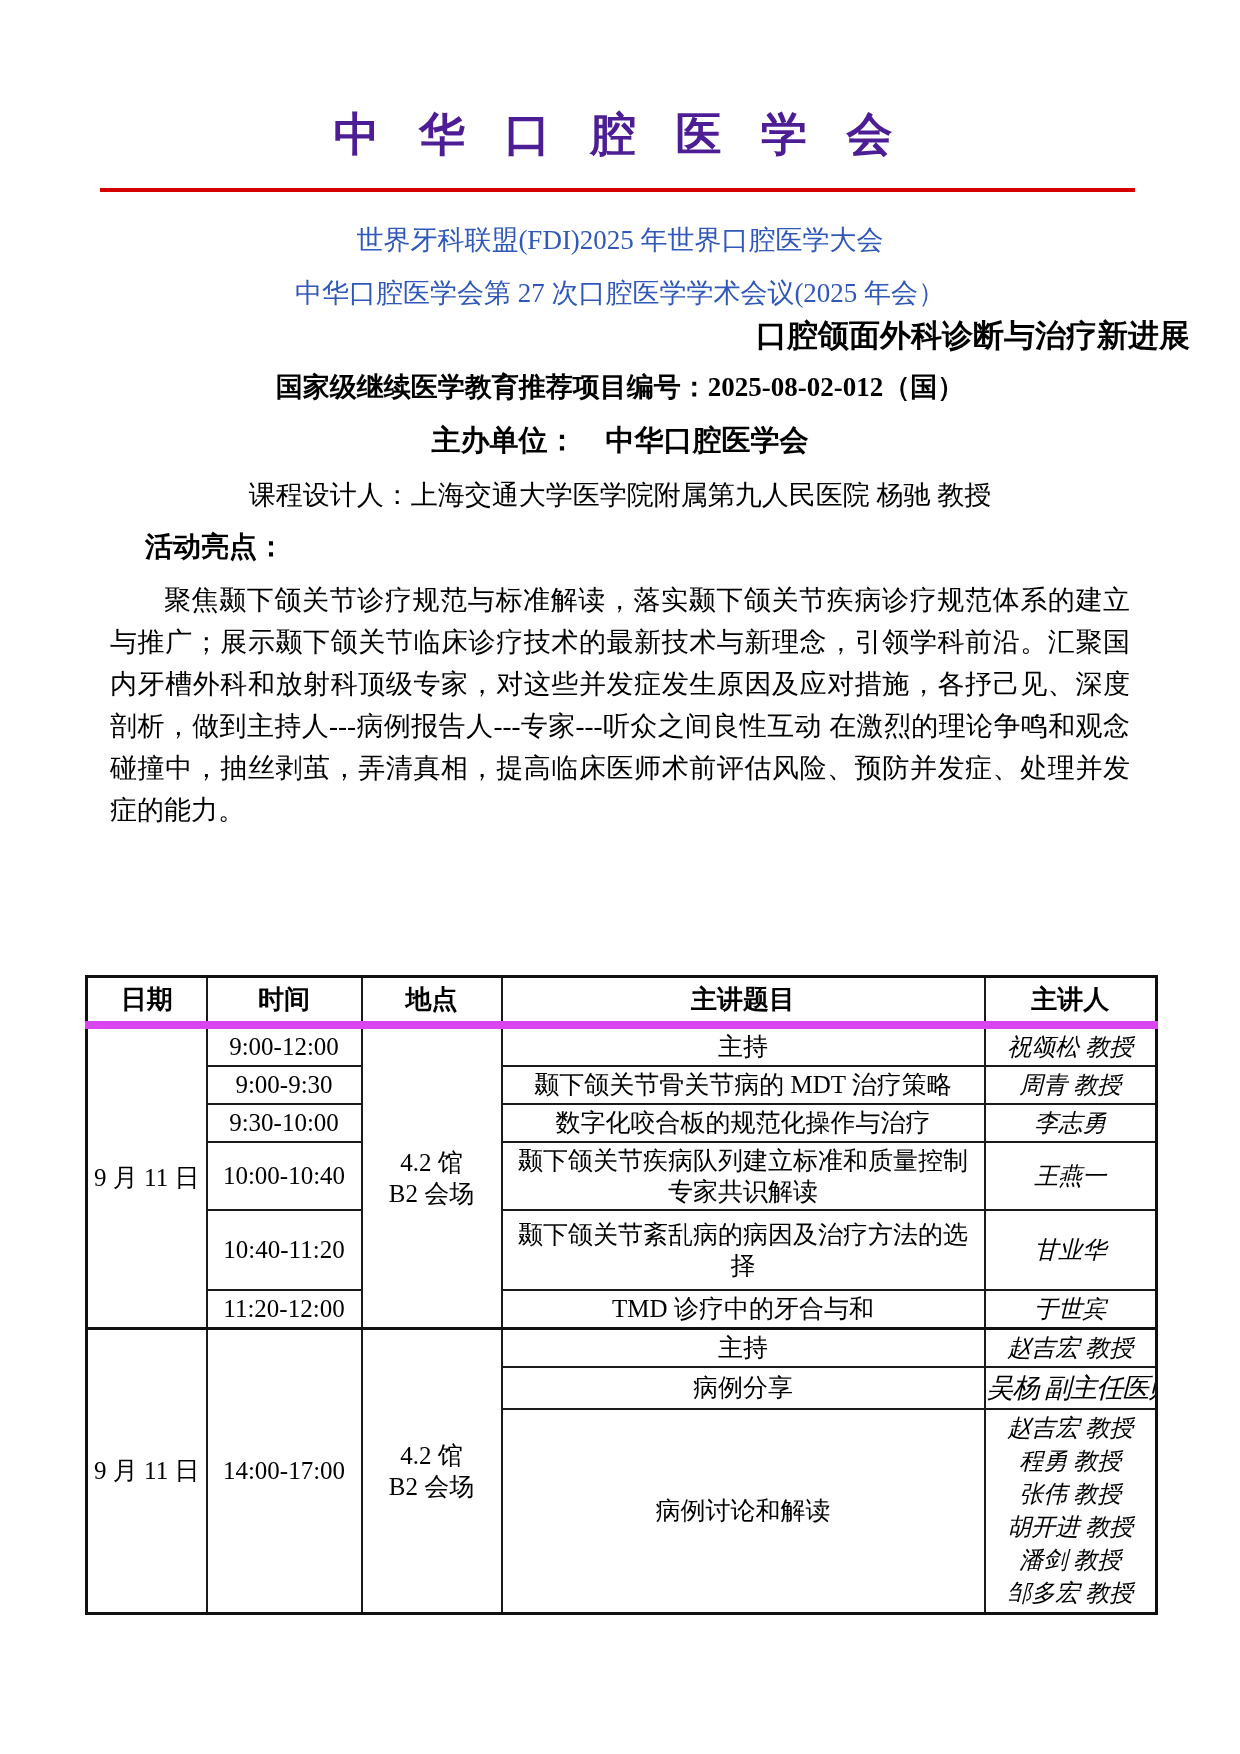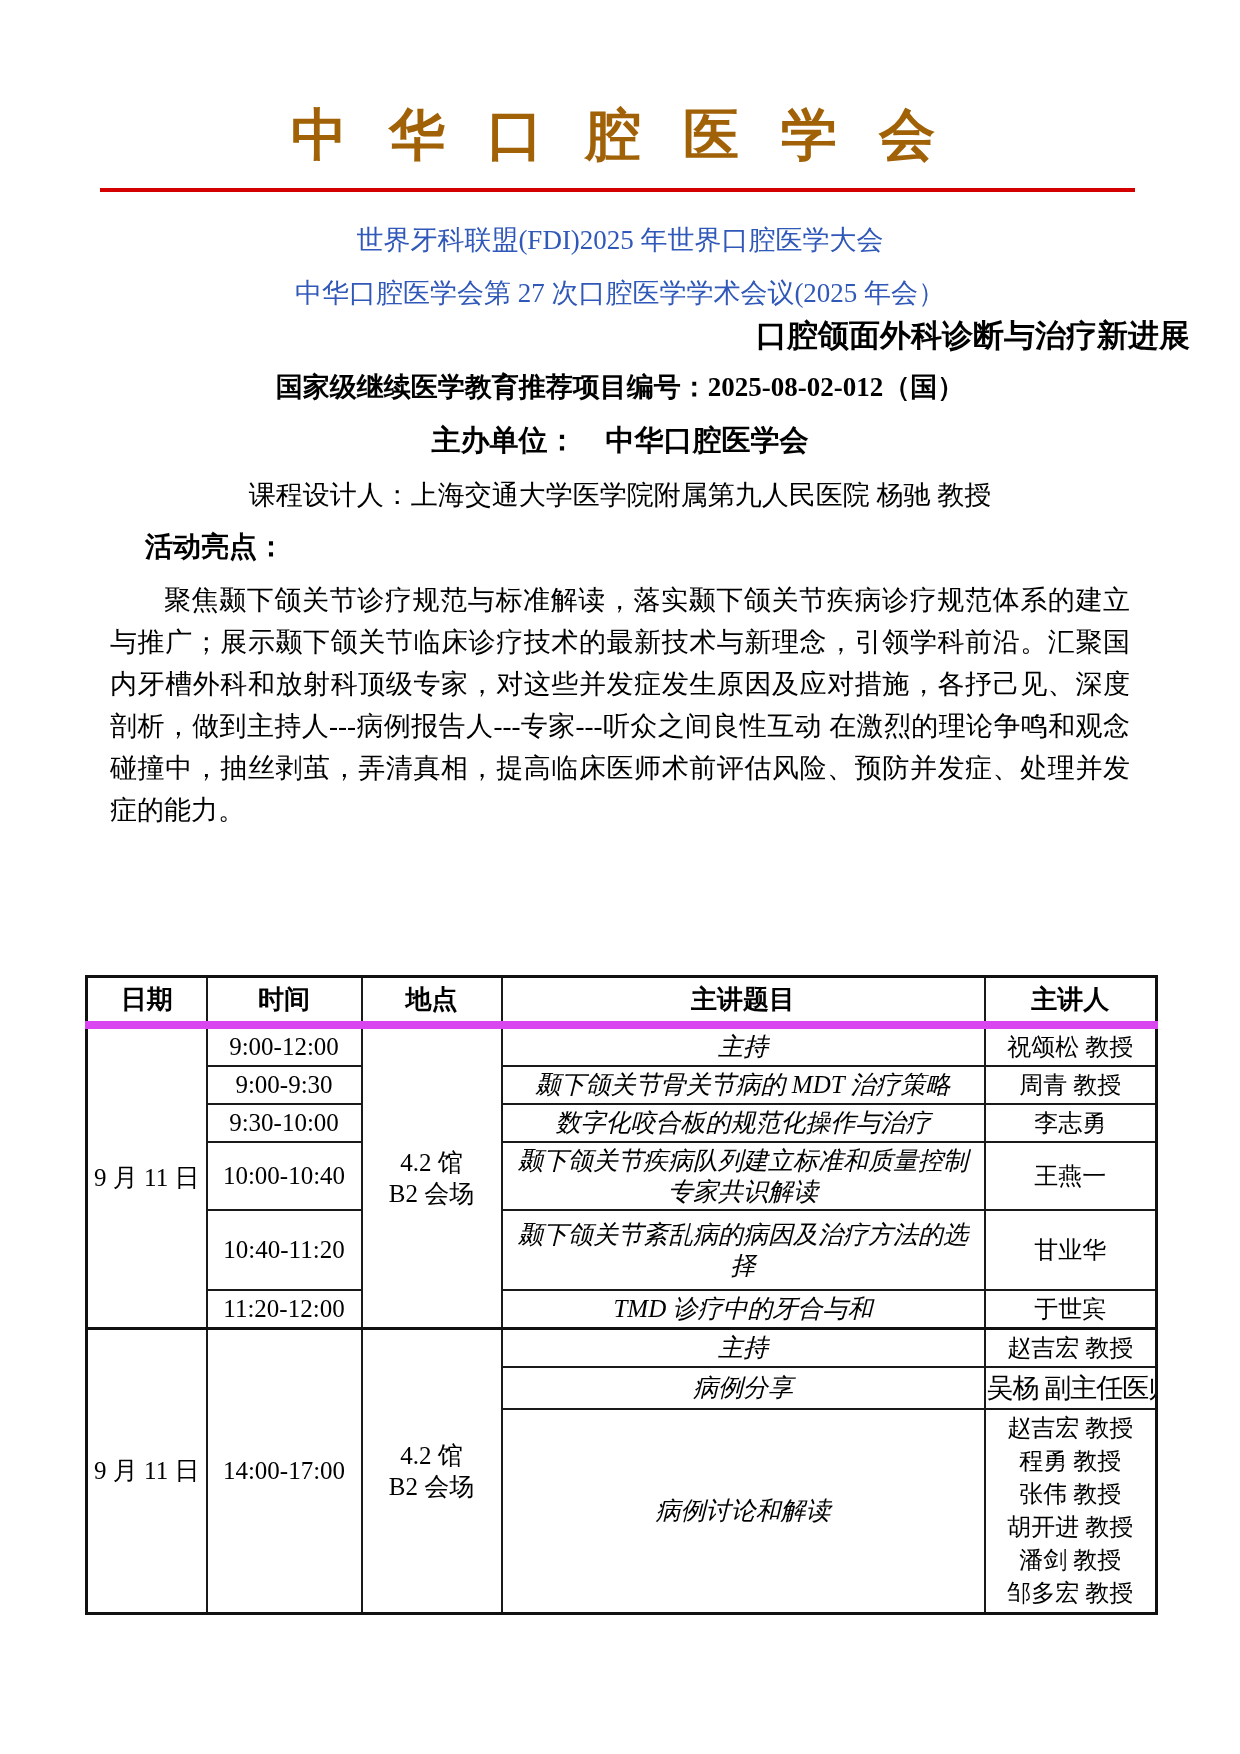--- a/index.html
+++ b/index.html
@@ -8,22 +8,22 @@
     width: 1240px; height: 1754px;
     background: #ffffff;
     color: #000;
     font-family: "Liberation Serif", "DejaVu Serif", serif;
     overflow: hidden;
   }
   .page { width: 1240px; height: 1754px; padding: 100px 50px 0 50px; }
 
   .org-title {
     text-align: center;
-    color: #a16207;
-    font-size: 56px;
+    color: #4c1d95;
+    font-size: 46px;
     font-weight: bold;
     line-height: 70px;
     letter-spacing: 14px;
     white-space: pre;
   }
   .red-rule {
     height: 4px;
     background: #d40000;
     margin: 18px 55px 0 50px;
   }
@@ -90,22 +90,22 @@
     vertical-align: middle;
     text-align: center;
     overflow: hidden;
   }
   table.schedule th {
     font-size: 26px;
     font-weight: bold;
     height: 48px;
     border-bottom: 8px solid #d946ef;
   }
-  td.topic { text-align: left; padding-left: 9px; line-height: 31px; font-style: italic; }
-  td.speaker { white-space: nowrap; font-size: 24px; }
+  td.topic { text-align: left; padding-left: 9px; line-height: 31px; }
+  td.speaker { white-space: nowrap; font-size: 24px; font-style: italic; }
   td.speaker.tight { font-size: 27px; letter-spacing: -1px; padding: 2px 1px; }
   .h38 { height: 38px; }
   .h36 { height: 36px; }
   .h40 { height: 40px; }
   .h66 { height: 66px; }
   .h70 { height: 80px; }
   .h196 { height: 196px; }
   tr.sec2-first td { border-top: 3px solid #111; }
   .venue-line { display: block; line-height: 31px; }
   .speaker-line { display: block; line-height: 33px; white-space: nowrap; }

